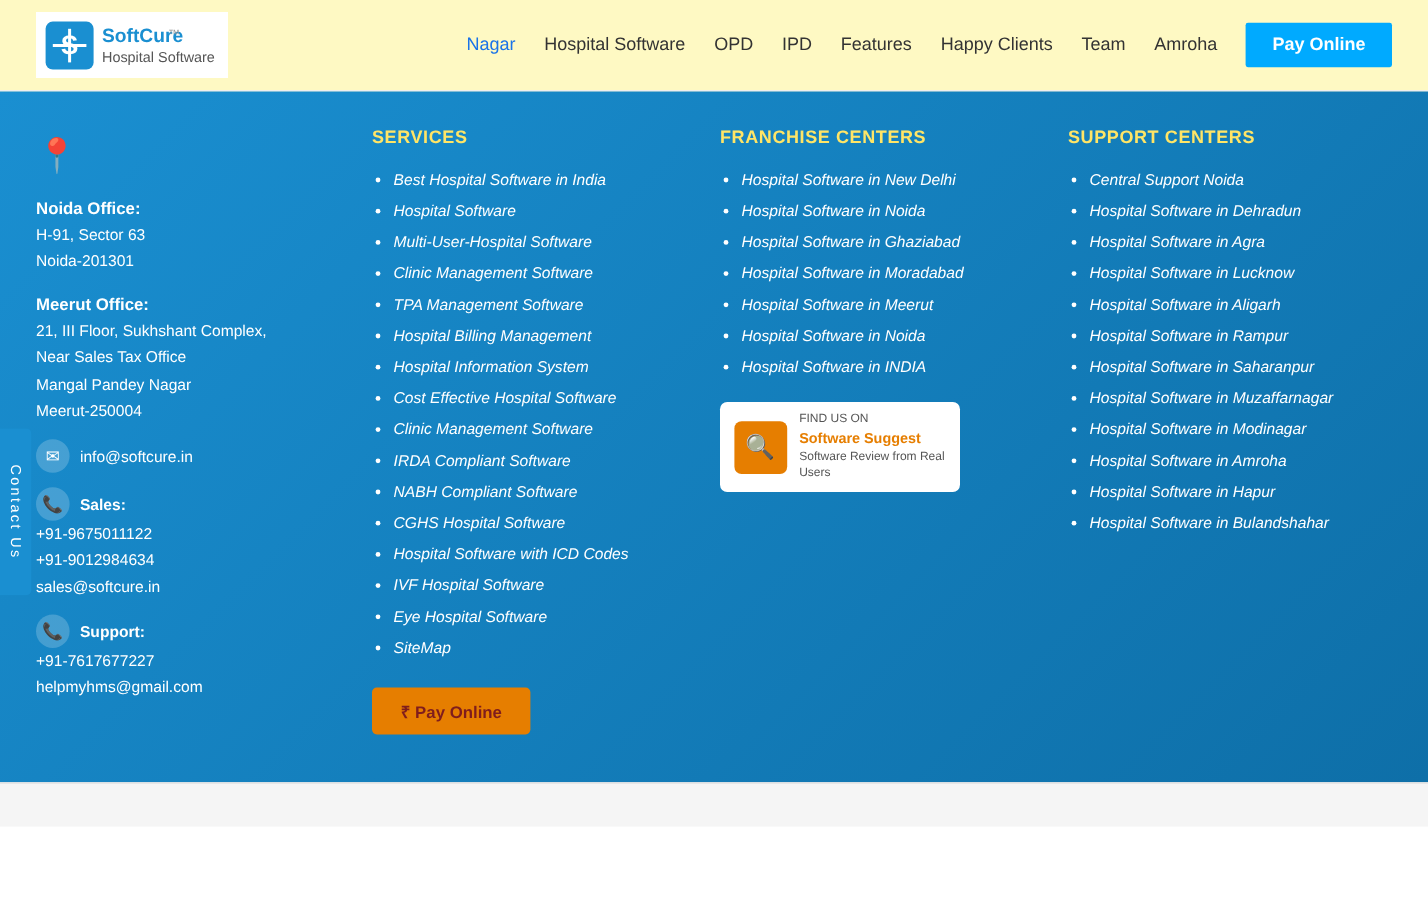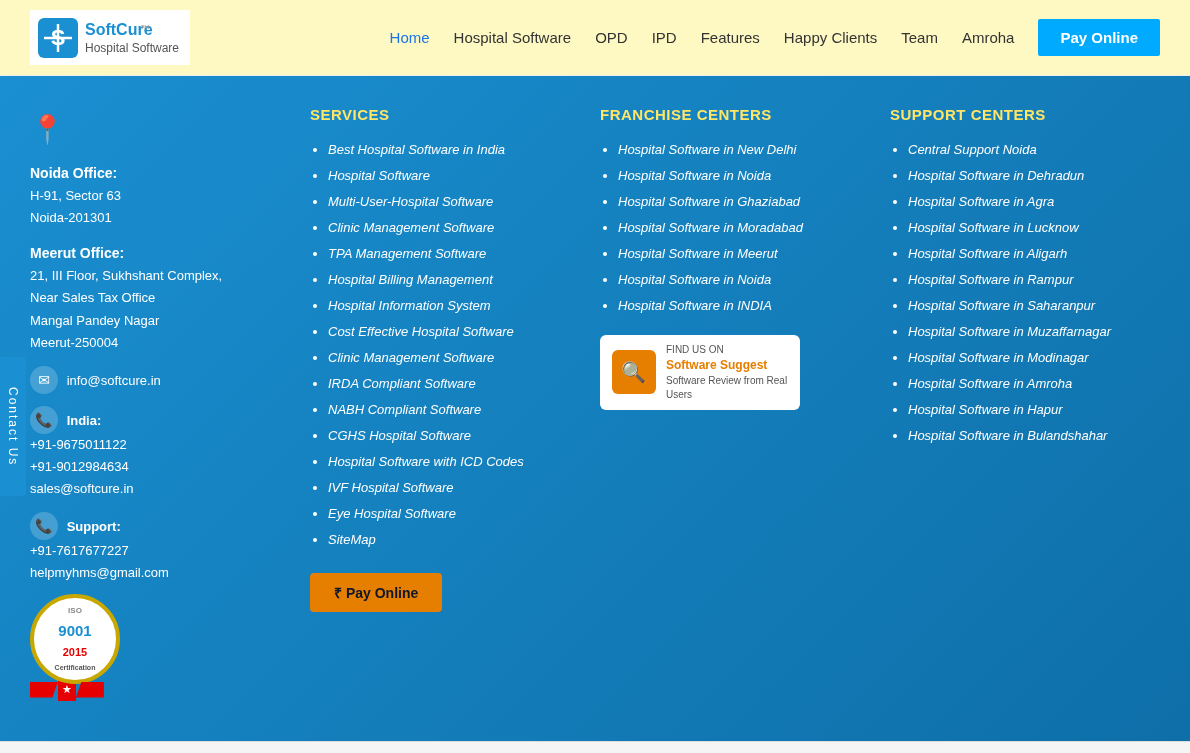--- a/index.html
+++ b/index.html
@@ -115,21 +115,21 @@
       font-size: 20px;
       flex-shrink: 0;
     }
     .ss-text { font-size: 10px; color: #555; line-height: 1.4; }
     .ss-text strong { color: #e67e00; font-size: 12px; }
 
     .pay-online-footer-btn {
       display: inline-block;
       margin-top: 20px;
       background: #e67e00;
-      color: #0f172a;
+      color: #7f1d1d;
       border: none;
       padding: 10px 24px;
       border-radius: 4px;
       font-size: 14px;
       font-weight: 600;
       cursor: pointer;
       text-decoration: none;
       text-align: right;
     }
 
@@ -203,21 +203,21 @@
       <text x="28" y="35" font-family="Arial" font-size="22" font-weight="900" fill="white" text-anchor="middle">S</text>
       <line x1="14" y1="28" x2="42" y2="28" stroke="white" stroke-width="2.5"></line>
       <line x1="28" y1="14" x2="28" y2="42" stroke="white" stroke-width="2.5"></line>
 
       <text x="55" y="25" font-family="Arial" font-size="16" font-weight="900" fill="#1a8fd1">SoftCure</text>
       <text x="110" y="22" font-family="Arial" font-size="10" fill="#999">™</text>
       <text x="55" y="42" font-family="Arial" font-size="12" fill="#555">Hospital Software</text>
     </svg>
   </div>
   <nav>
-    <a href="#" class="active">Home</a>
+    <a href="#" class="active">Nagar</a>
     <a href="#">Hospital Software</a>
     <a href="#">OPD</a>
     <a href="#">IPD</a>
     <a href="#">Features</a>
     <a href="#">Happy Clients</a>
     <a href="#">Team</a>
     <a href="#">Amroha</a>
     <button class="pay-online-btn">Pay Online</button>
   </nav>
 </header>
@@ -238,45 +238,32 @@
         <span>Near Sales Tax Office</span><br>
         <span>Mangal Pandey Nagar</span><br>
         <span>Meerut-250004</span>
       </div>
       <div class="section-gap">
         <span class="email-icon">✉</span>
         <a href="#" style="color:#fff;text-decoration:none;">info@softcure.in</a>
       </div>
       <div class="section-gap">
         <span class="phone-icon">📞</span>
-        <strong>India:</strong><br>
+        <strong>Sales:</strong><br>
         <span>+91-9675011122</span><br>
         <span>+91-9012984634</span><br>
         <a href="#" style="color:#fff;text-decoration:none;">sales@softcure.in</a>
       </div>
       <div class="section-gap">
         <span class="phone-icon">📞</span>
         <strong>Support:</strong><br>
         <span>+91-7617677227</span><br>
         <a href="#" style="color:#fff;text-decoration:none;">helpmyhms@gmail.com</a>
       </div>
 
-      <div class="iso-badge-wrapper">
-        <div class="iso-circle">
-          <span style="font-size:8px;color:#888;">ISO</span>
-          <span class="iso-big">9001</span>
-          <span class="iso-year">2015</span>
-          <span style="font-size:7px;color:#555;">Certification</span>
-        </div>
-        <div class="iso-ribbon-img">
-          <div class="ribbon-left"></div>
-          <div class="ribbon-star">★</div>
-          <div class="ribbon-right"></div>
-        </div>
-      </div>
     </div>
 
     <div class="link-col">
       <h3>Services</h3>
       <ul>
         <li><a href="#">Best Hospital Software in India</a></li>
         <li><a href="#">Hospital Software</a></li>
         <li><a href="#">Multi-User-Hospital Software</a></li>
         <li><a href="#">Clinic Management Software</a></li>
         <li><a href="#">TPA Management Software</a></li>

